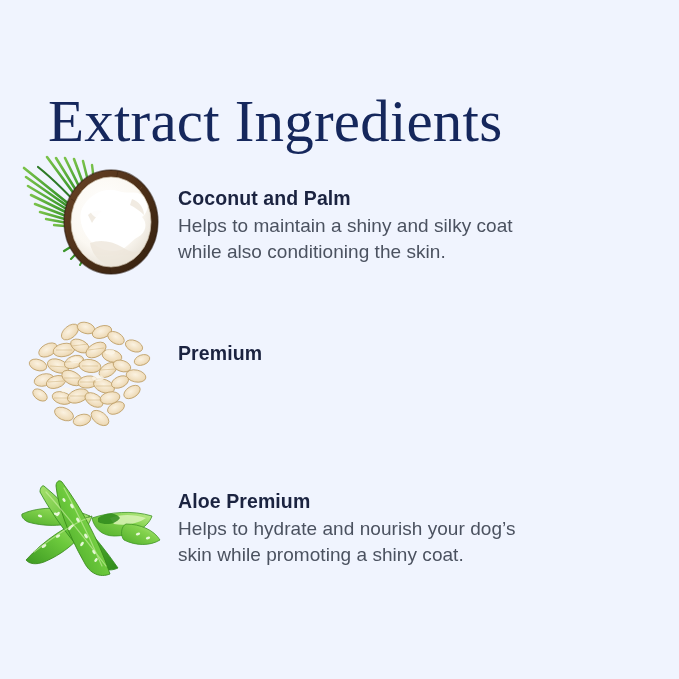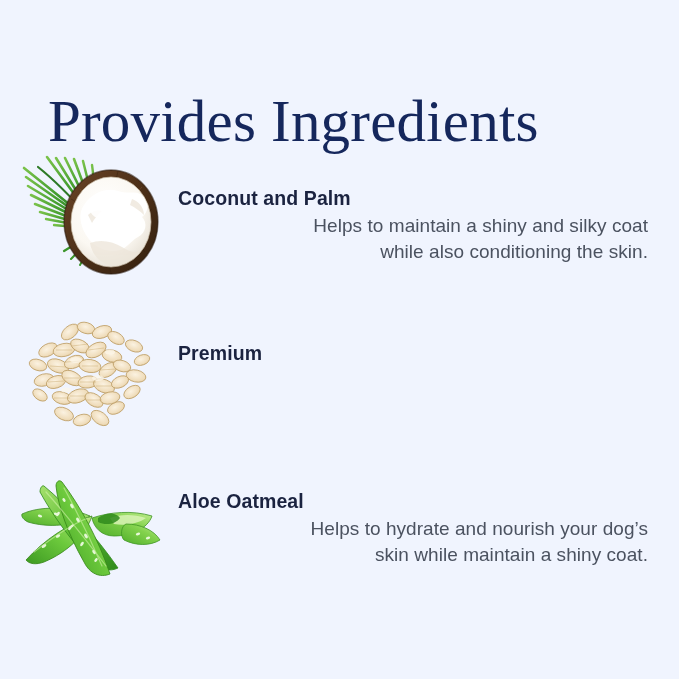--- a/index.html
+++ b/index.html
@@ -73,34 +73,33 @@
   }
   .ing-desc {
     font-family: "Liberation Sans", sans-serif;
     font-size: 19px;
     font-weight: 400;
     color: #4b5260;
     line-height: 1.34;
     letter-spacing: 0.05px;
     margin: 0;
     white-space: pre-line;
-    text-align: right;
   }
 
   
   .row-1 .text-col { top: 31px; }
   .row-2 .text-col { top: 31px; }
   .row-3 .text-col { top: 27px; }
 </style>
 </head>
 <body>
 
 <div class="page">
 
-  <h1 class="page-title">Provides Ingredients</h1>
+  <h1 class="page-title">Extract Ingredients</h1>
 
   <div class="ingredient-row row-1">
 
     <div class="thumb">
       <svg viewBox="0 0 152 130" xmlns="http://www.w3.org/2000/svg" aria-hidden="true">
         <defs>
           <radialGradient id="fleshGrad" cx="42%" cy="36%" r="72%">
             <stop offset="0%" stop-color="#ffffff"></stop>
             <stop offset="62%" stop-color="#fbf8f2"></stop>
             <stop offset="100%" stop-color="#e4ddd1"></stop>
@@ -325,19 +324,19 @@
 
         <g stroke="#d7f5af" stroke-width="1.2" opacity="0.55" fill="none" stroke-linecap="round">
           <path d="M50,26 C62,48 76,76 88,104"></path>
           <path d="M32,30 C50,50 72,78 92,104"></path>
           <path d="M20,90 C38,76 58,62 74,56"></path>
         </g>
       </svg>
     </div>
 
     <div class="text-col">
-      <p class="ing-title">Aloe Oatmeal</p>
+      <p class="ing-title">Aloe Premium</p>
       <p class="ing-desc">Helps to hydrate and nourish your dog’s
-skin while maintain a shiny coat.</p>
+skin while promoting a shiny coat.</p>
     </div>
   </div>
 
 </div>
 
 </body></html>

